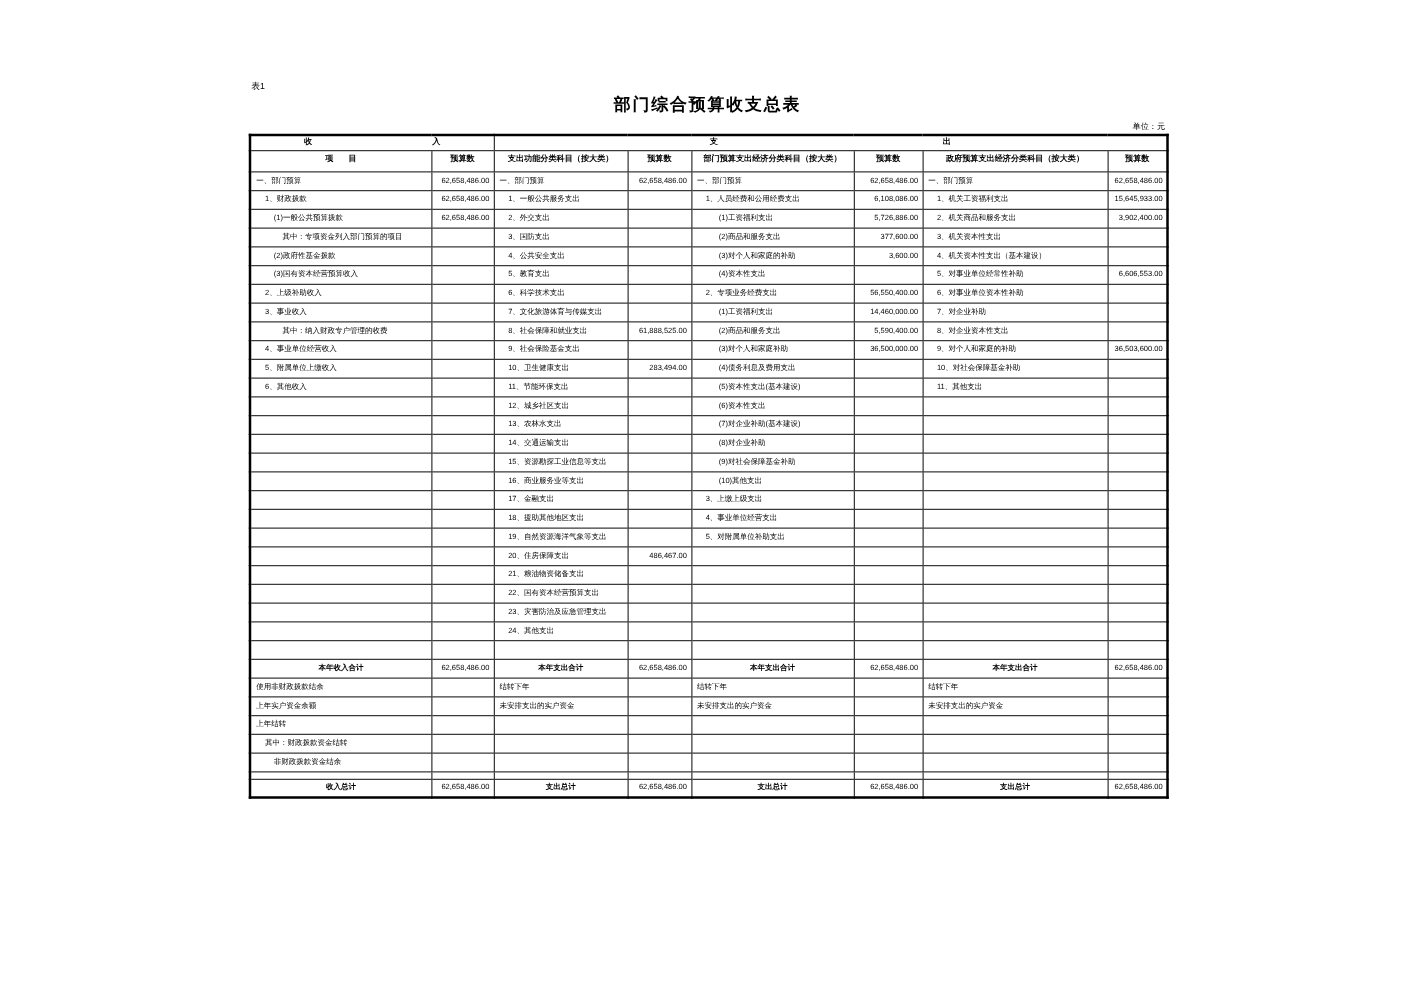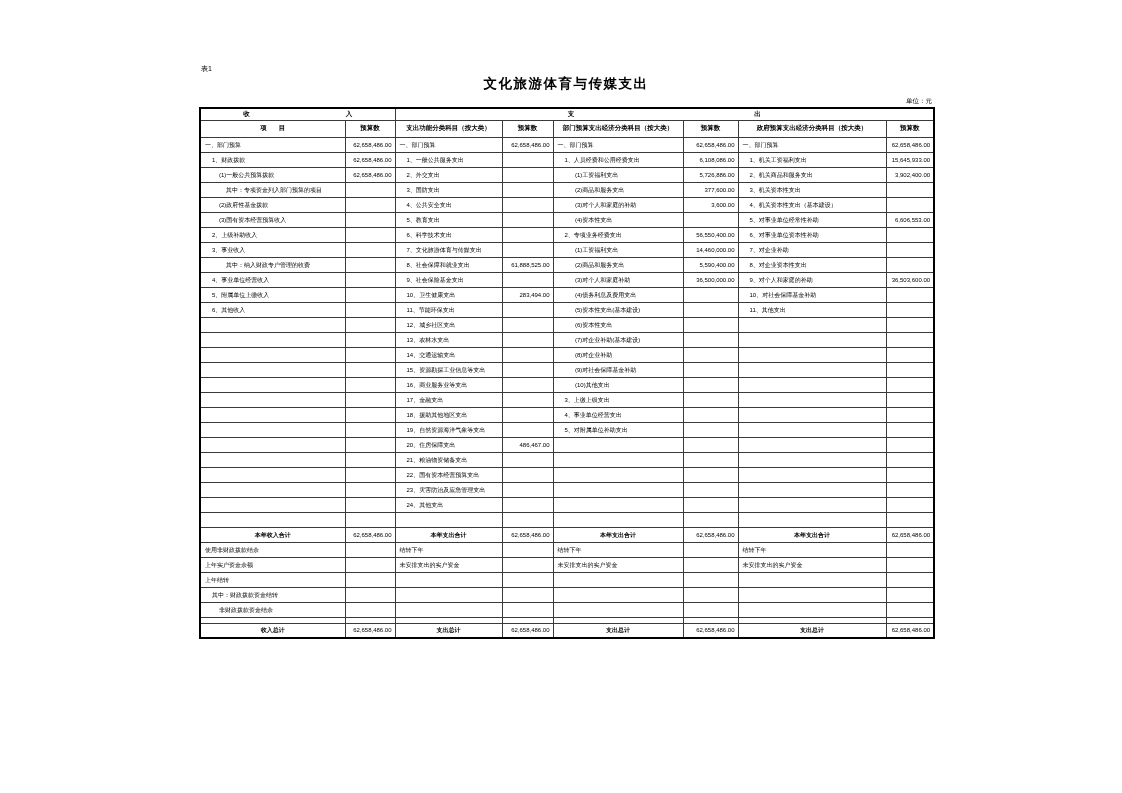--- a/index.html
+++ b/index.html
@@ -34,21 +34,21 @@
   tr.total td.lab,tr.grand td.lab{font-weight:bold;text-align:center;padding-left:0;}
   .sp-item{letter-spacing:12px;margin-right:-12px;}
   .sp-in{letter-spacing:96px;margin-right:-96px;}
   .sp-out{letter-spacing:180px;margin-right:-180px;}
 </style>
 </head>
 <body>
 
 <div class="sheet">
   <div class="table-tag">表1</div>
-  <div class="doc-title">文化旅游体育与传媒支出</div>
+  <div class="doc-title">部门综合预算收支总表</div>
   <div class="unit-label">单位：元</div>
 
   <table class="budget">
     <colgroup>
       <col style="width:145px">
         <col style="width:50px">
       <col style="width:107px">
         <col style="width:51px">
       <col style="width:130px">
         <col style="width:55px">

